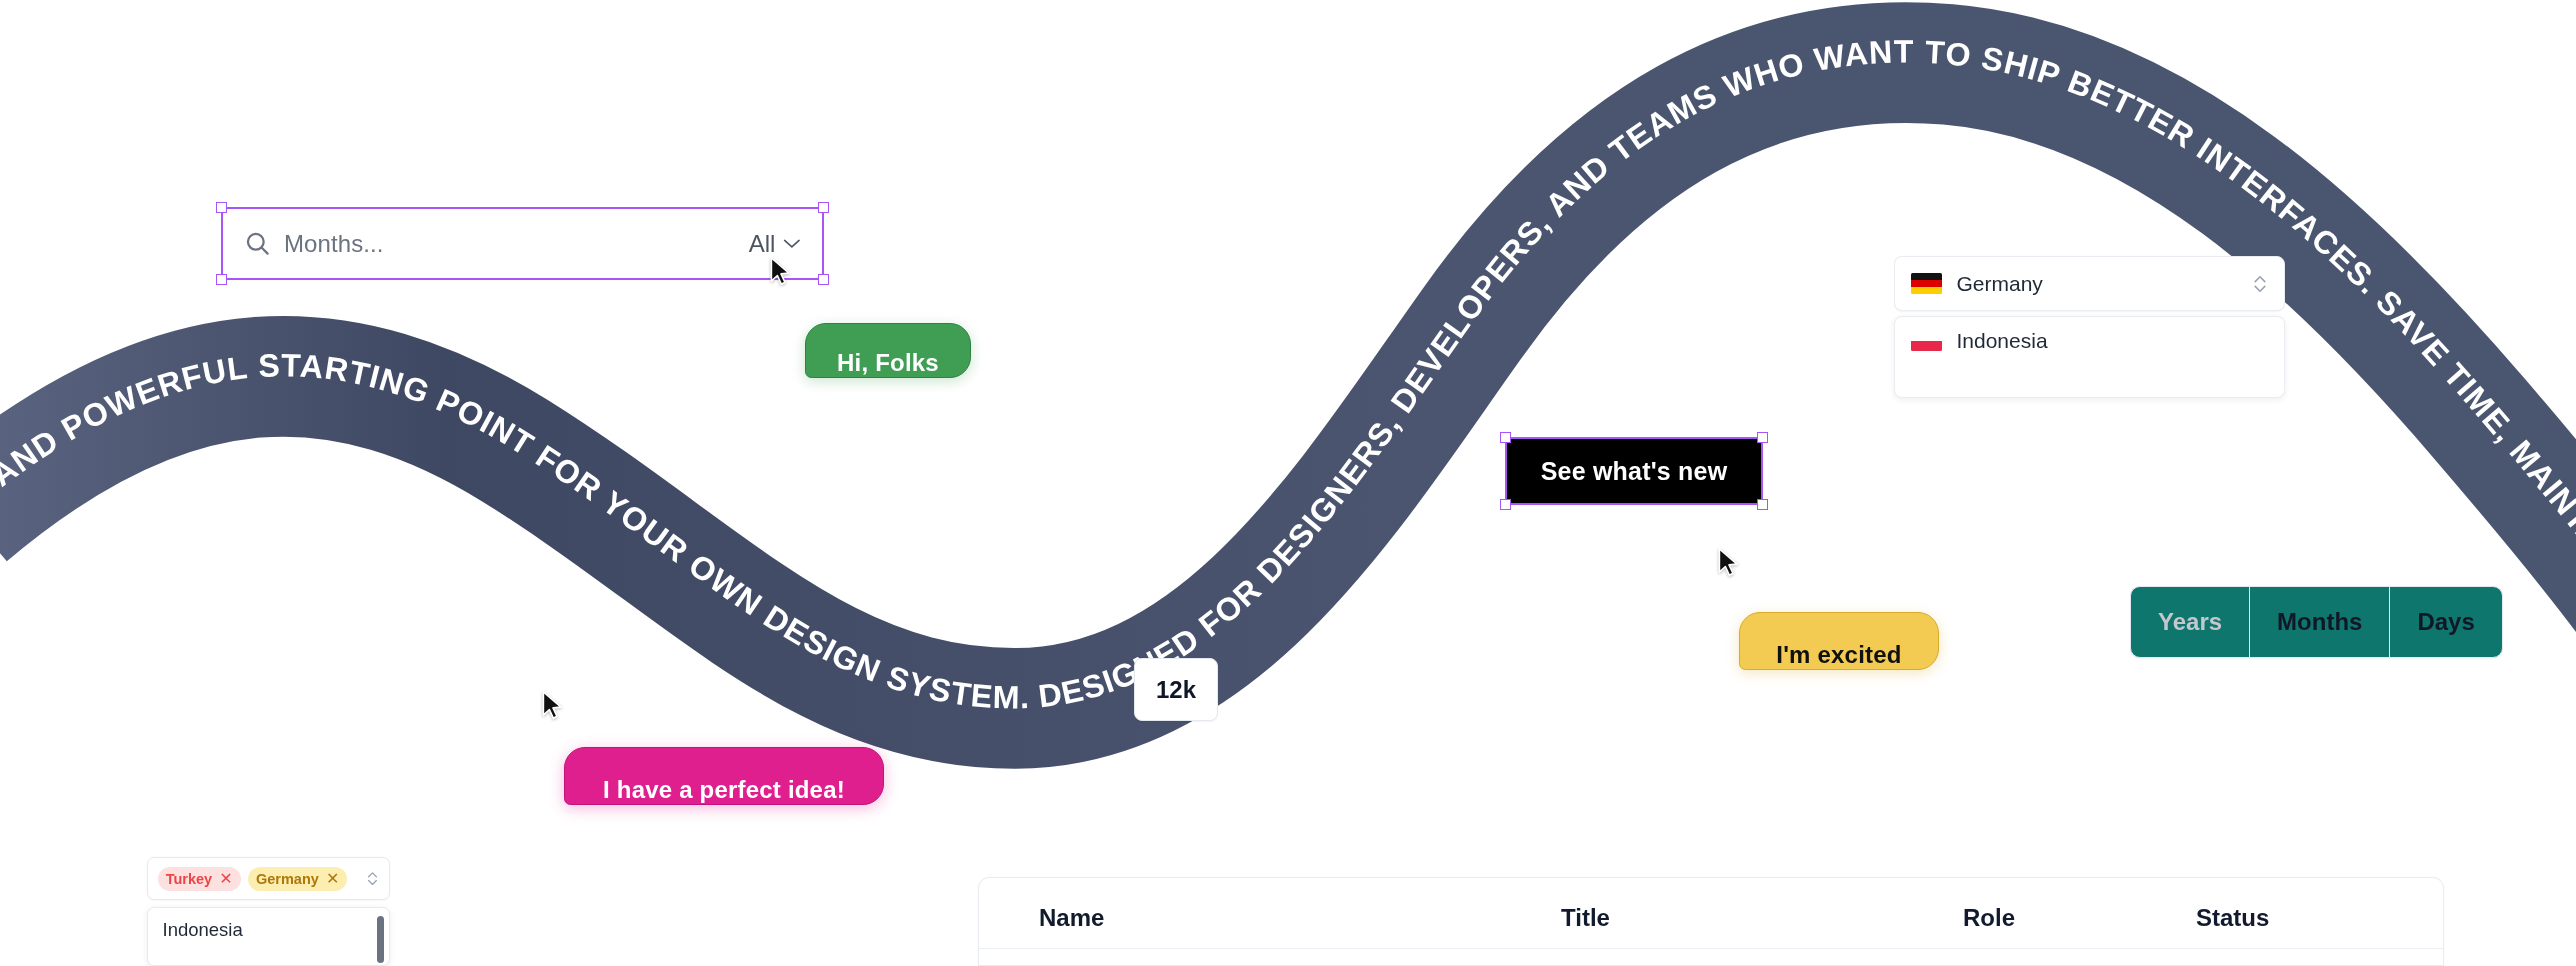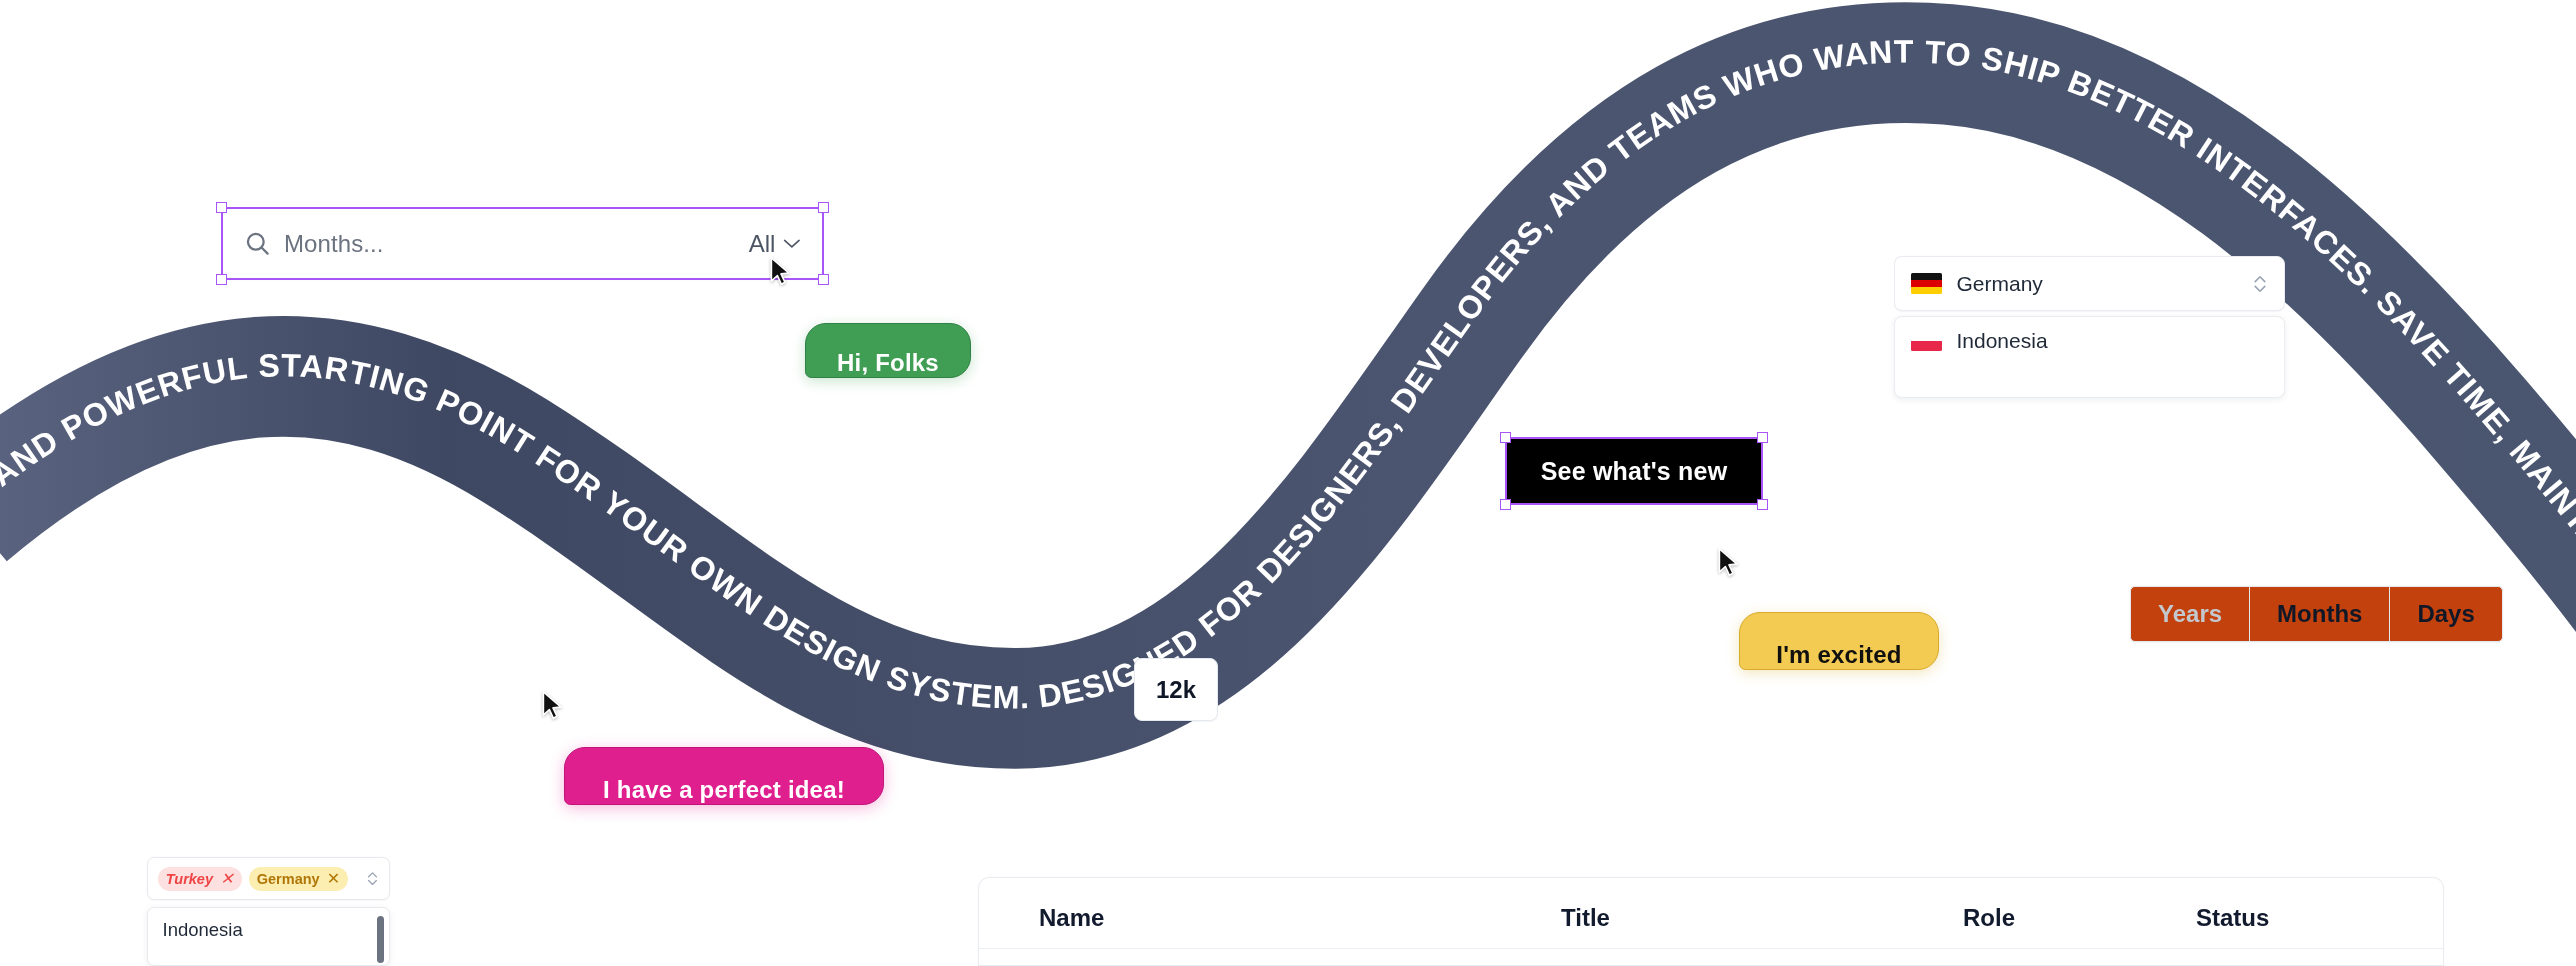--- a/index.html
+++ b/index.html
@@ -66,23 +66,23 @@
   
   .swn-wrap { position:absolute; left:1506px; top:438px; width:256px; height:66px; }
   .swn {
     position:absolute; inset:0; background:#000; border-radius:6.4px;
     display:flex; align-items:center; justify-content:center;
     color:#fff; font-size:25px; font-weight:700; letter-spacing:0.2px;
   }
 
   
   .seg {
-    position:absolute; left:2130px; top:586px; height:56px;
-    display:flex; border:0.8px solid #e4e8ef; border-radius:5px; overflow:hidden;
-    background:#c2410c; box-shadow:0 0.8px 1.6px rgba(16,24,40,.05);
+    position:absolute; left:2130px; top:586px; height:72px;
+    display:flex; border:0.8px solid #e4e8ef; border-radius:10px; overflow:hidden;
+    background:#0f766e; box-shadow:0 0.8px 1.6px rgba(16,24,40,.05);
   }
   .seg-item {
     display:flex; align-items:center; justify-content:center;
     padding:0 27px; font-size:24px; font-weight:700; color:#101828;
     border-right:0.8px solid #e4e8ef;
   }
   .seg-item:last-child { border-right:none; }
   .seg-item.disabled { color:#c3c7ce; font-weight:700; }
 
   
@@ -117,21 +117,21 @@
 
   
   .ms-trigger {
     position:absolute; left:147px; top:857px; width:243px; height:43px;
     background:#fff; border:0.8px solid #e6e9ee; border-radius:7.2px;
     display:flex; align-items:center; padding:0 9.7px; gap:7.2px;
     box-shadow:0 0.8px 1.6px rgba(16,24,40,.04);
   }
   .tag { display:flex; align-items:center; gap:7.2px; height:24px; padding:0 8px;
          border-radius:12px; font-size:14.5px; font-weight:700; }
-  .tag.red { background:#fde0e0; color:#ef4444;font-style:italic; }
+  .tag.red { background:#fde0e0; color:#ef4444; }
   .tag.yel { background:#fbeeb0; color:#b07608; }
   .tag-x { font-size:16px; font-weight:400; line-height:1; }
   .ms-menu {
     position:absolute; left:147px; top:907px; width:243px; height:59px;
     background:#fff; border:0.8px solid #e6e9ee; border-radius:7.2px;
     box-shadow:0 1.6px 6.4px rgba(16,24,40,.07); padding-top:11.3px;
   }
   .ms-opt { font-size:18.5px; color:#1f2937; padding:0 14.5px; }
   .ms-scroll { position:absolute; right:4.8px; top:8px; width:7.2px; height:47px;
                background:#6b7280; border-radius:4px; }

